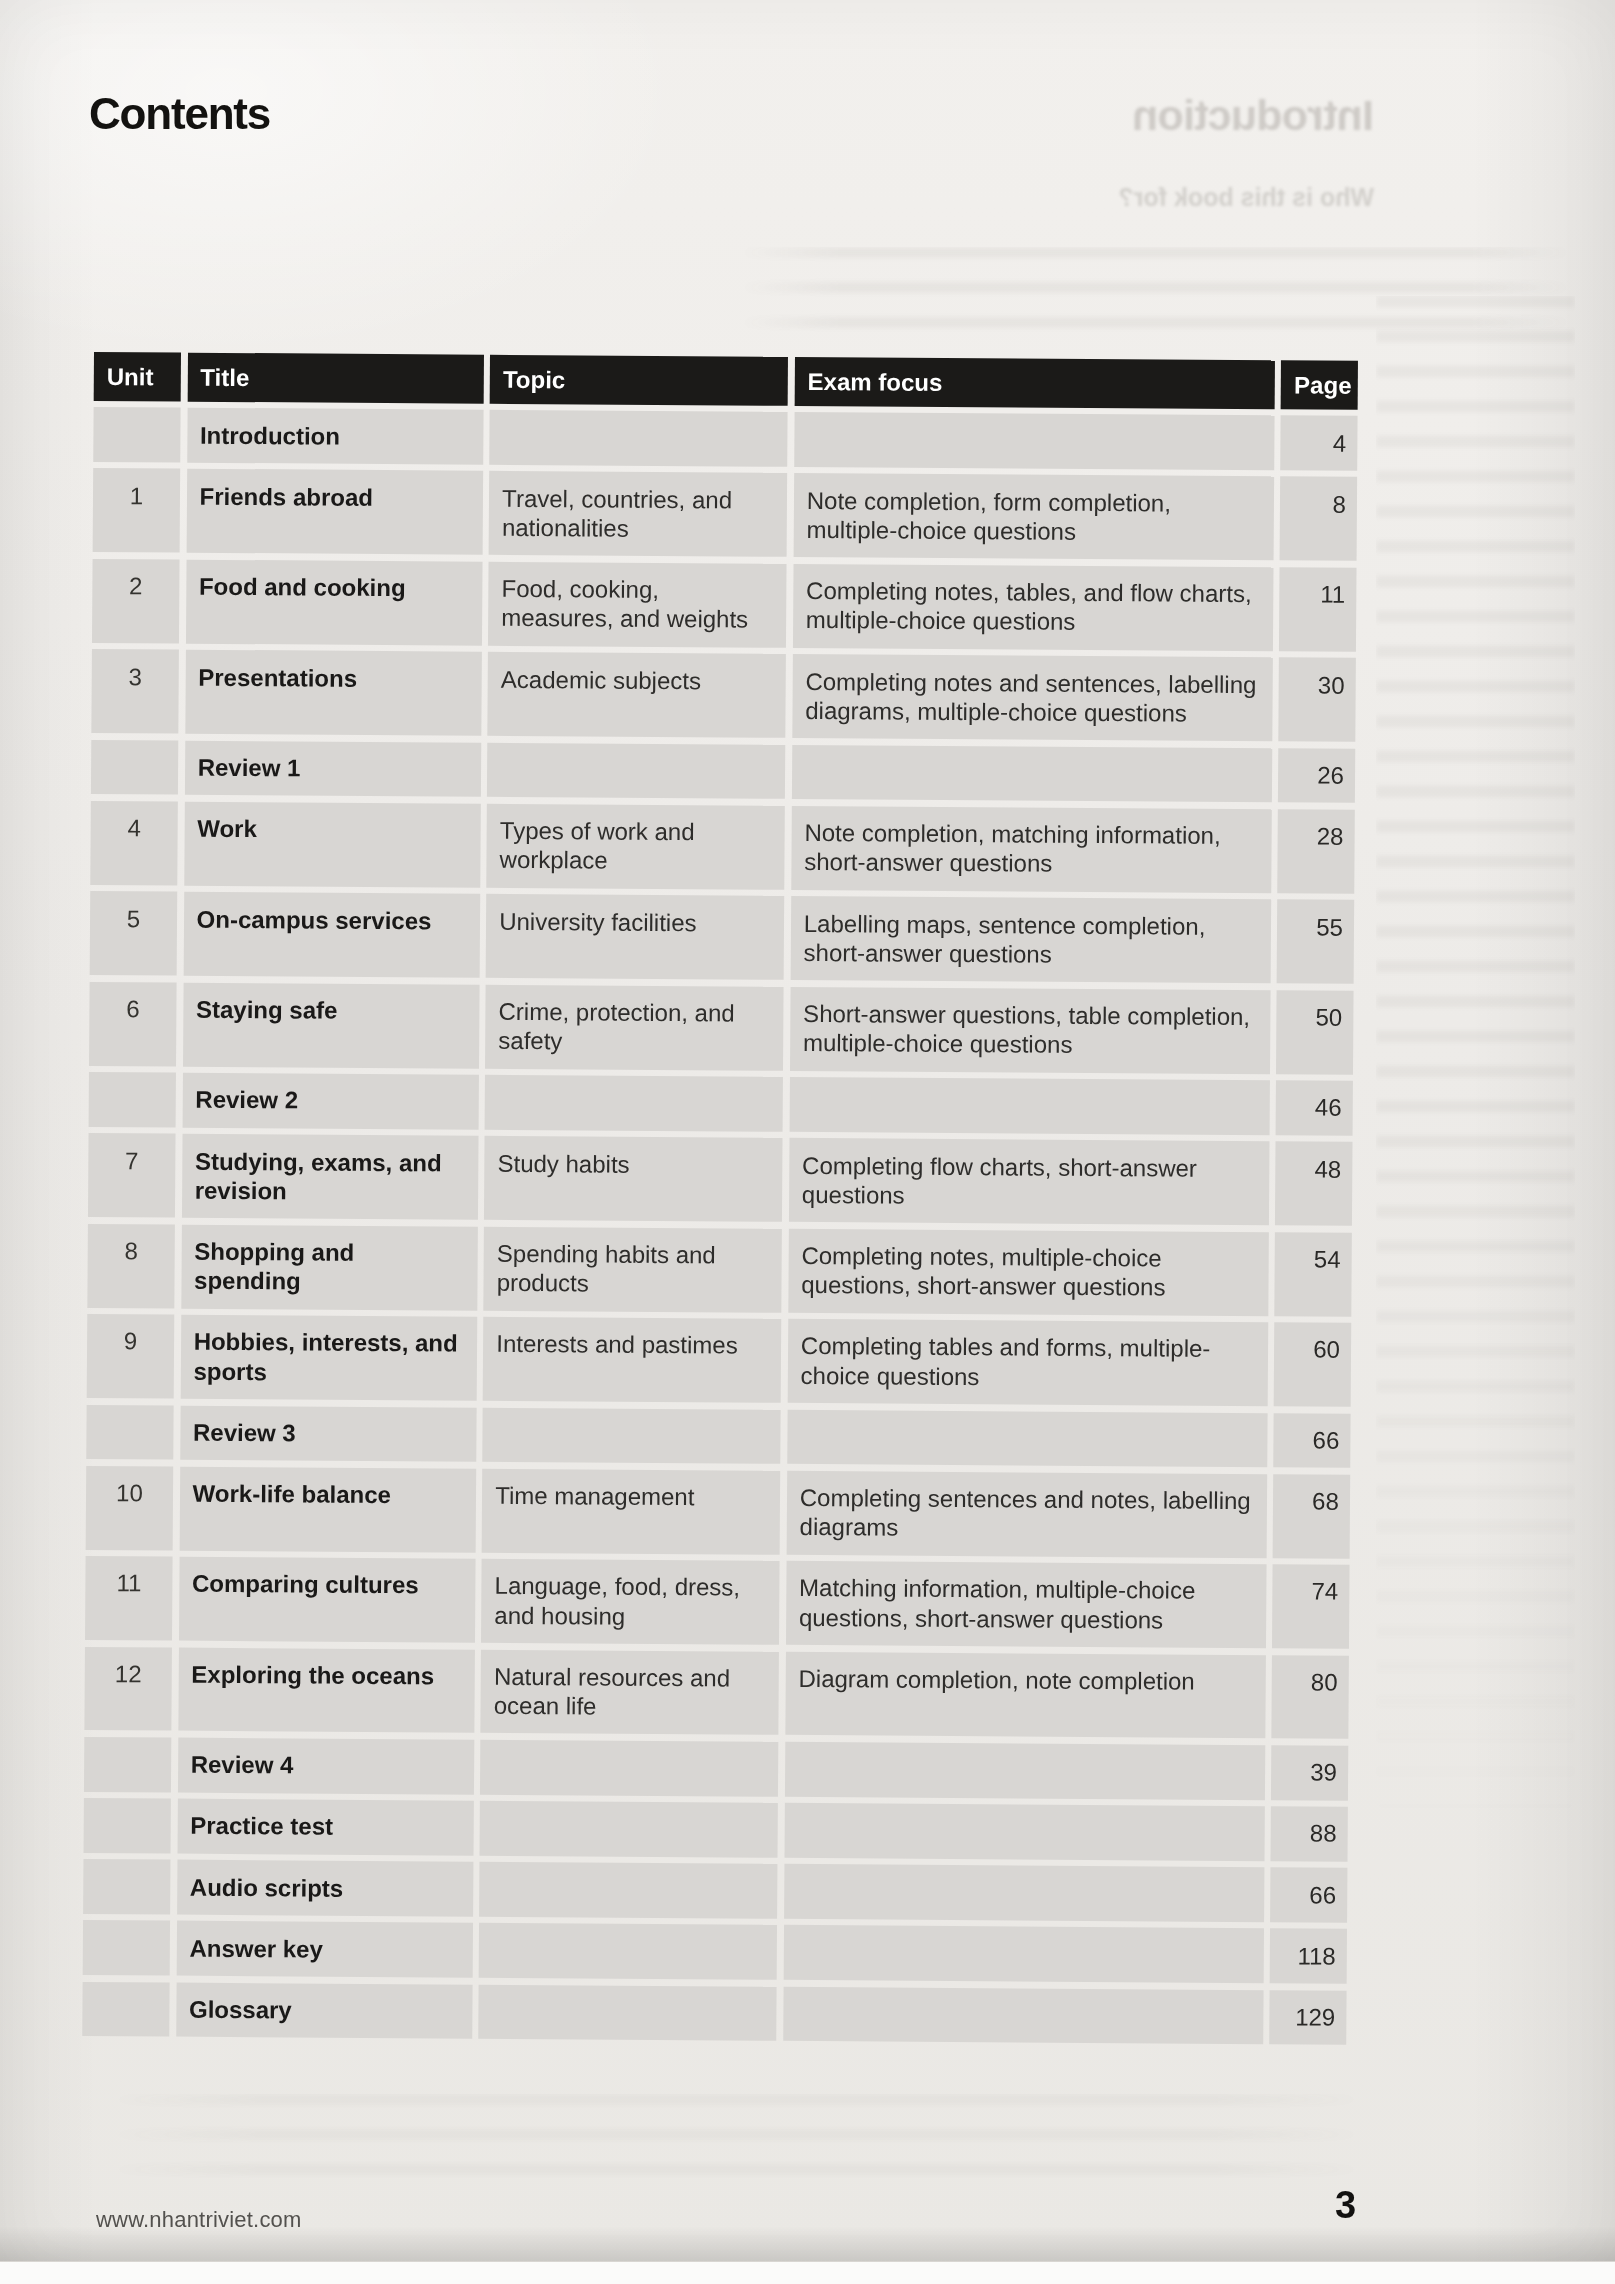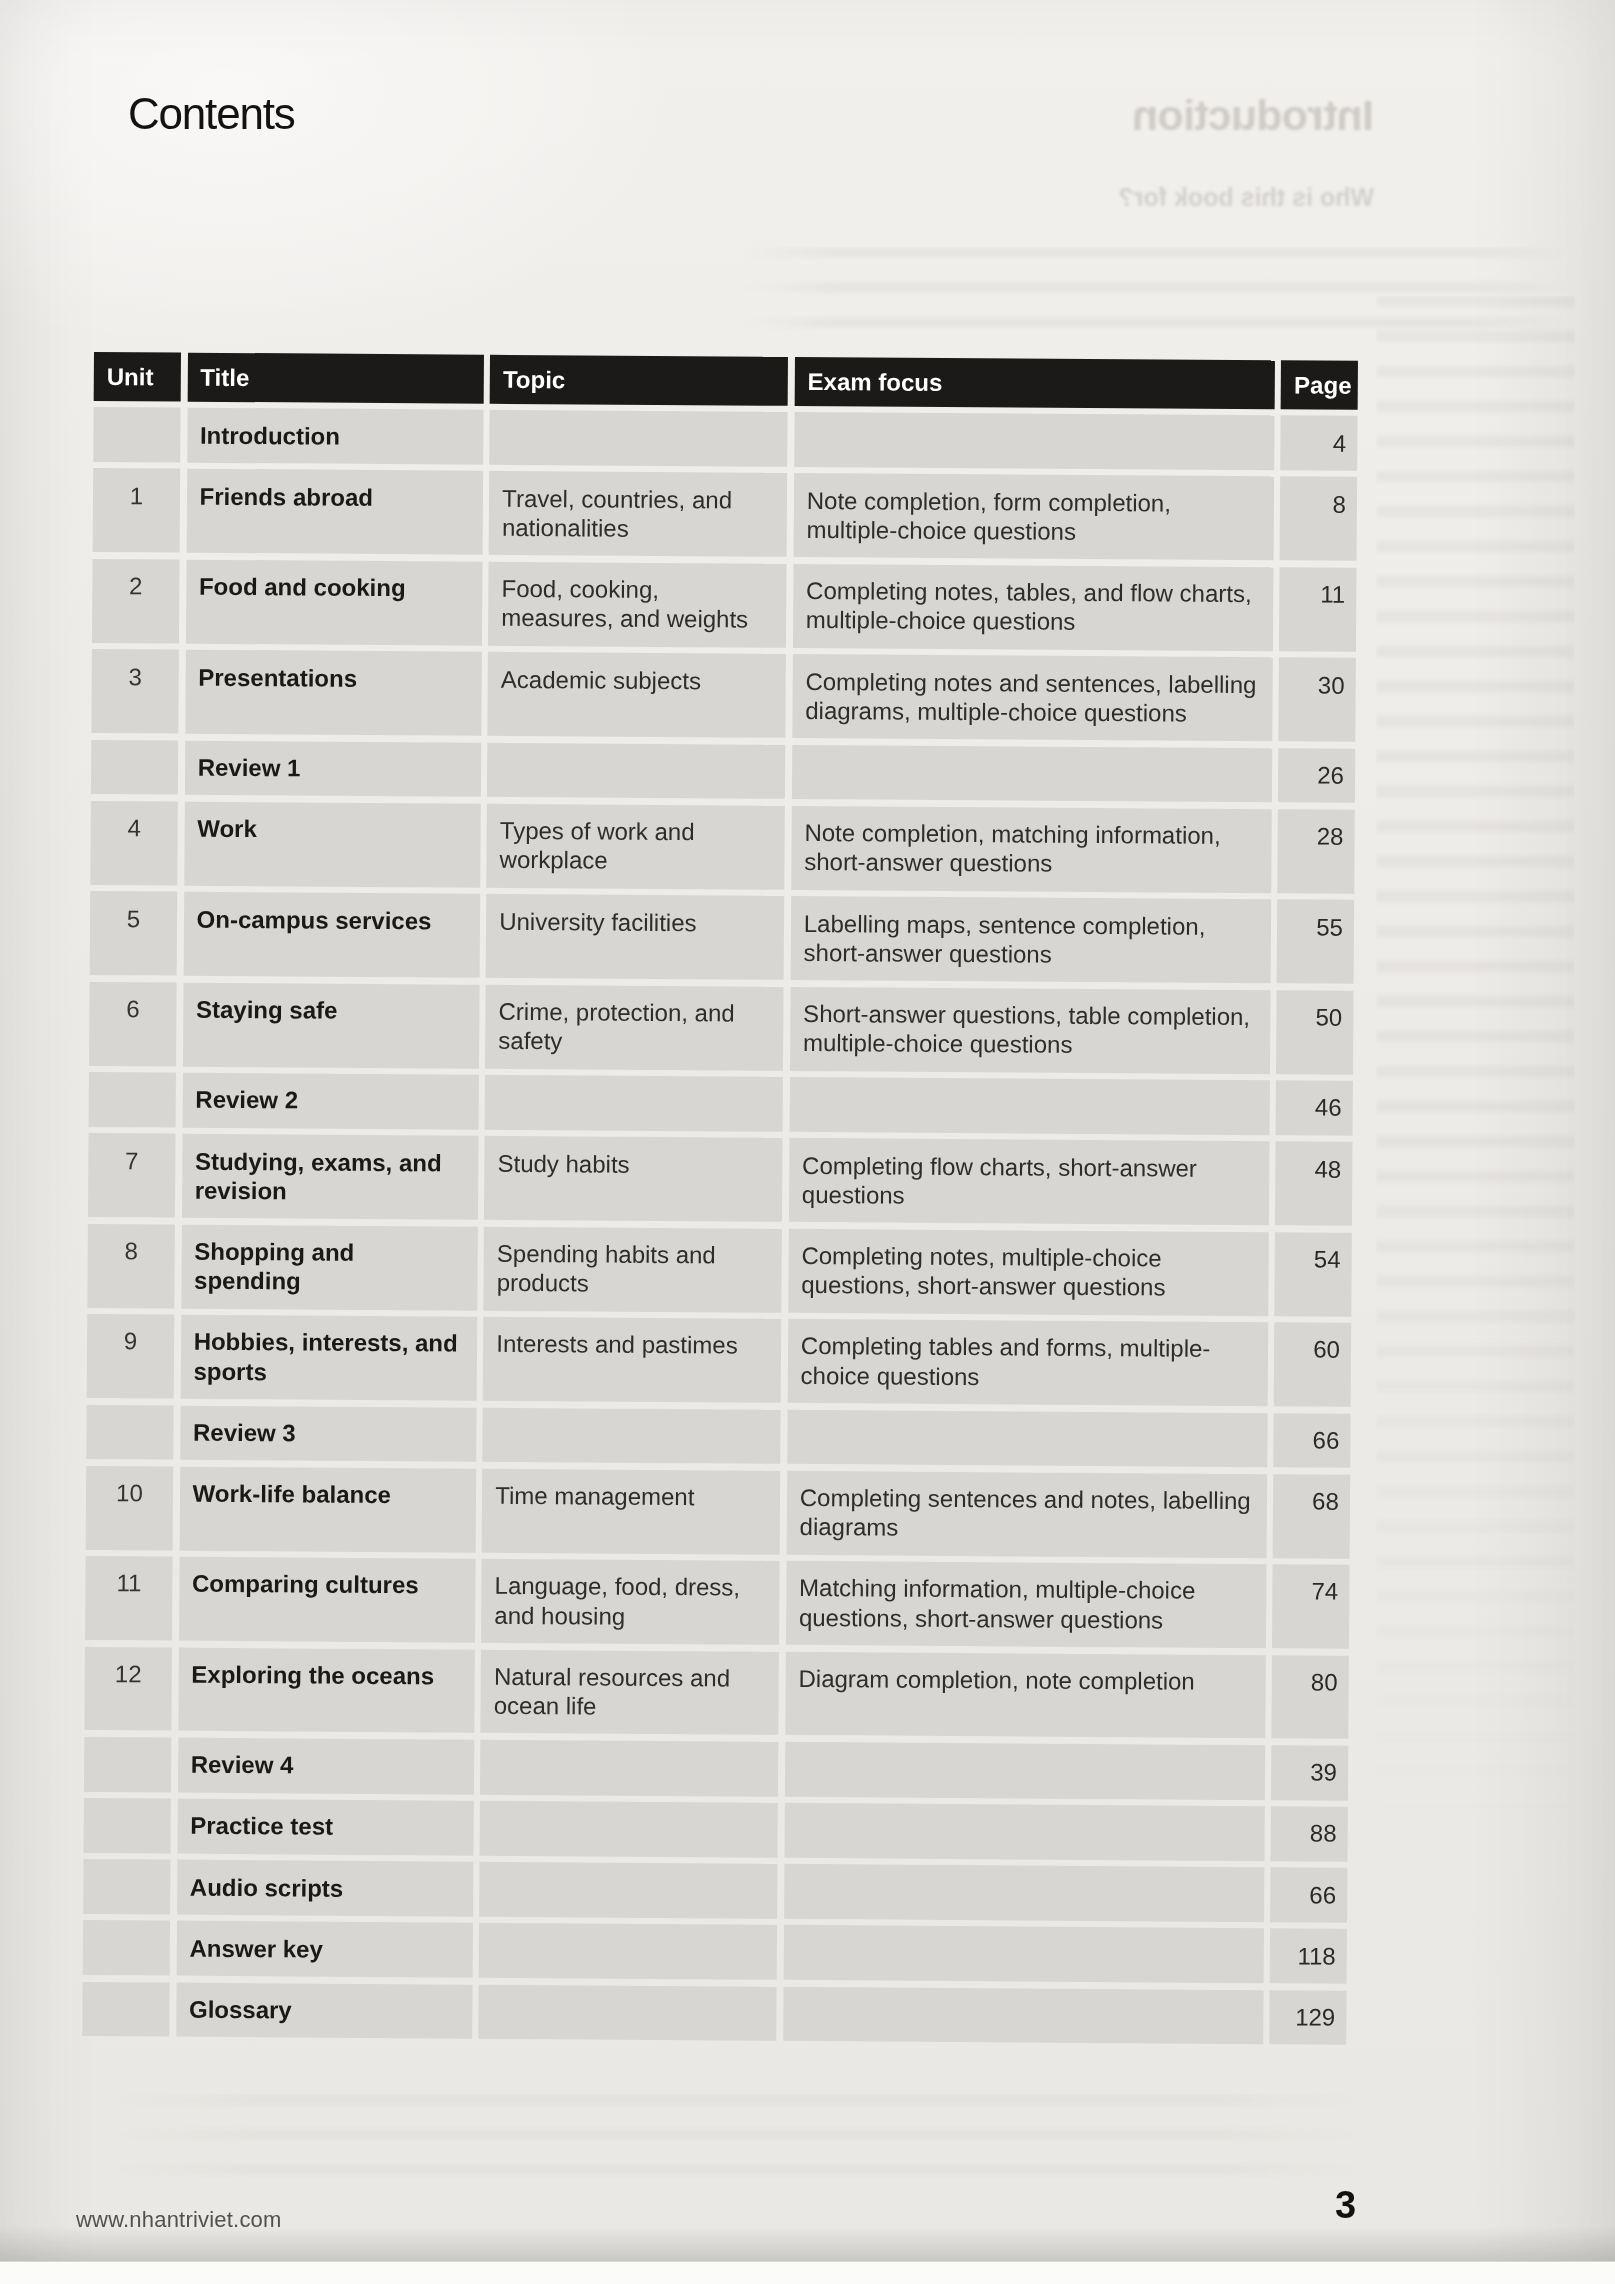--- a/index.html
+++ b/index.html
@@ -47,23 +47,22 @@
   .s2{ left:1376px; top:296px;  width:199px;  height:1547px; opacity:.5;
        -webkit-mask-image:linear-gradient(180deg,#000 0%,#000 55%,transparent 100%);
                mask-image:linear-gradient(180deg,#000 0%,#000 55%,transparent 100%); }
   .s3{ left:107px;  top:2094px; width:1259px; height:91px; opacity:.35; }
 
   
   .fg{ position:absolute; z-index:2; }
 
   h1.page-heading{
     left:89px; top:89px;
-    font-size:44px; font-weight:normal; letter-spacing:-1.2px;
+    font-size:44px; font-weight:bold; letter-spacing:-1.2px;
     color:#131210;
-    margin-left:39px;
   }
 
   .toc{
     left:94px; top:352px; width:1271px;
     display:grid;
     grid-template-columns:87px 296px 298px 480px 77px;
     gap:6.6px;
     transform:rotate(0.4deg); transform-origin:0 0;
   }
   .hcell{
@@ -77,21 +76,21 @@
     color:var(--text, #2e2d2b);
     font-size:24px; line-height:1.22;
     padding:12.3px 13px 13px 13px;
     min-height:54px;
   }
   .cell.title-cell{ font-weight:bold; color:var(--title-text, #1a1918); }
   .cell.unit-cell{ text-align:center; padding-left:5px; padding-right:5px; color:#34332f; }
   .cell.page-cell{ text-align:right; padding-right:11.5px; color:#2a2927; }
 
   .footer-url{
-    left:76px; top:2207px;
+    left:96px; top:2207px;
     font-size:22px; color:var(--footer-text, #53514e);
     letter-spacing:0.2px;
   }
   .page-number{
     left:1335px; top:2184px;
     font-size:38px; font-weight:bold; color:#121110;
   }
 
   
   .scan-shadow{

